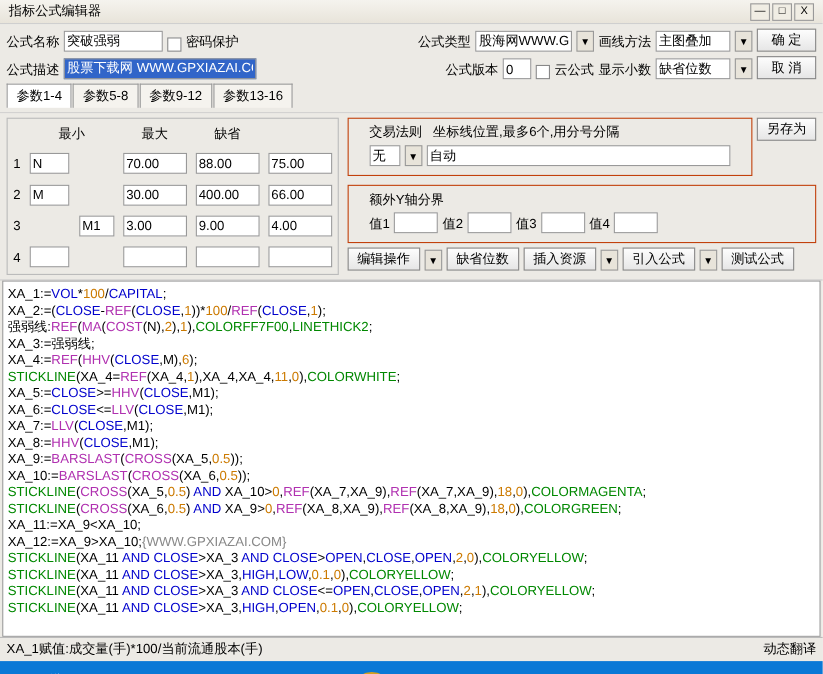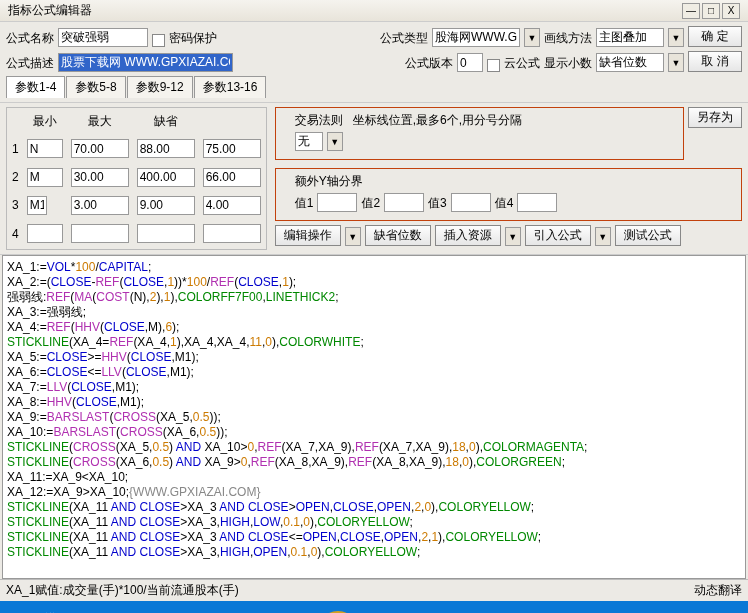--- a/index.html
+++ b/index.html
@@ -106,21 +106,21 @@
         </tr>
         <tr>
           <td>2</td>
           <td><input type="text" value="M" style="width: 36px;"></td>
           <td><input type="text" value="30.00" style=""></td>
           <td><input type="text" value="400.00" style=""></td>
           <td><input type="text" value="66.00" style=""></td>
         </tr>
         <tr>
           <td>3</td>
-          <td><input type="text" value="M1" style="width: 20px;"></td>
+          <td><input type="text" value="M1" style="width: 32px; margin-left: 45px;"></td>
           <td><input type="text" value="3.00" style=""></td>
           <td><input type="text" value="9.00" style=""></td>
           <td><input type="text" value="4.00" style=""></td>
         </tr>
         <tr>
           <td>4</td>
           <td><input type="text" style="width: 36px;"></td>
           <td><input type="text" style=""></td>
           <td><input type="text" style=""></td>
           <td><input type="text" style=""></td>
@@ -128,20 +128,21 @@
       </tbody>
   </table>
   <div class="right-pane">
     <div class="row">
       <div class="fset" style="flex:1">
         <span class="lbl">交易法则</span>
         &nbsp;&nbsp;<span class="lbl">坐标线位置,最多6个,用分号分隔</span><br>
         <div class="row" style="margin-top:3px">
           <input type="text" style="width: 28px;" value="无">
             <div class="sel-arrow">▼</div>
+          <input type="text" style="flex: 1 1 0%;" value="自动">
         </div>
       </div>
       <button class="btn" style="width:54px;align-self:flex-start">另存为</button>
     </div>
     <div class="fset">
       <span class="lbl">额外Y轴分界</span>
       <div class="row" style="margin-top:3px">
         <span class="lbl">值1</span>
           <input type="text" style="width: 40px;">
         <span class="lbl">值2</span>

